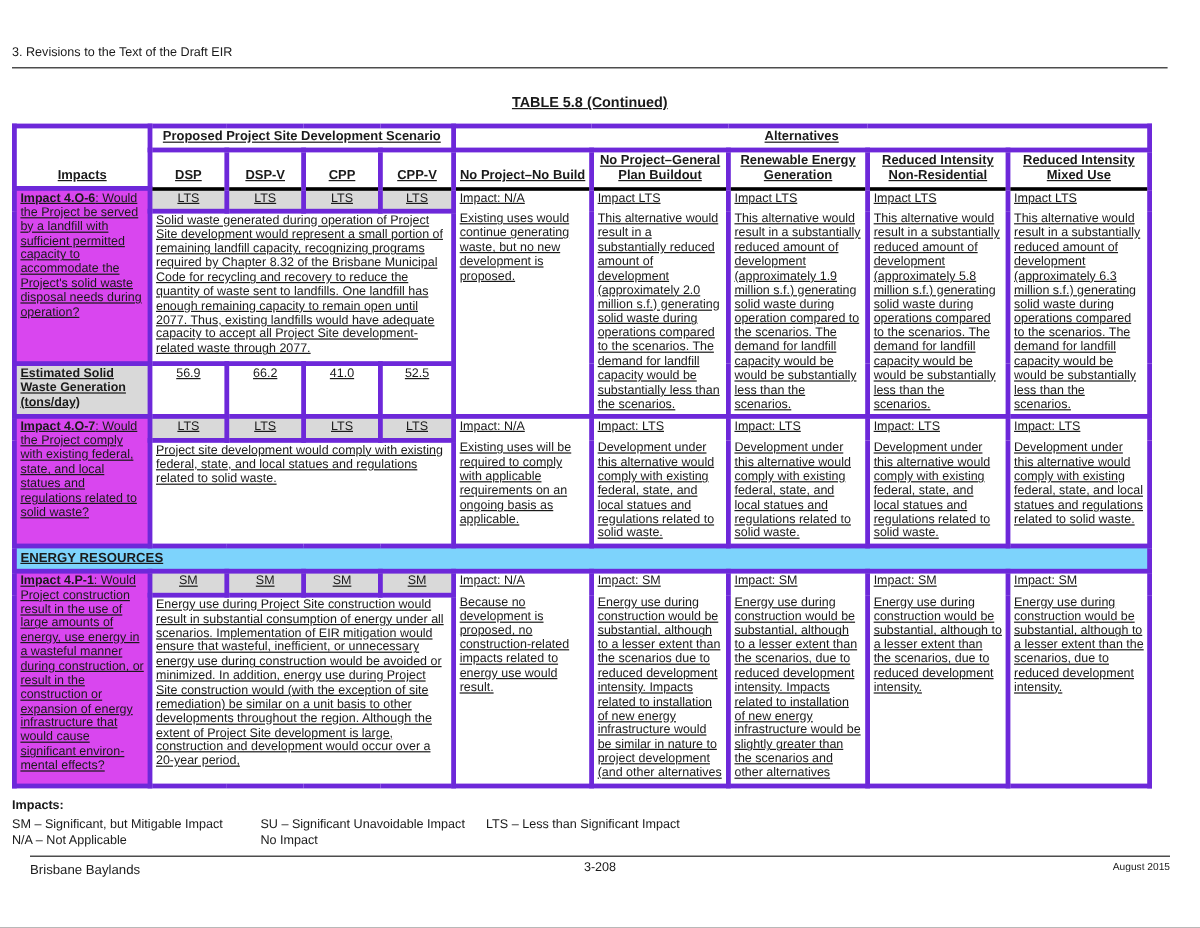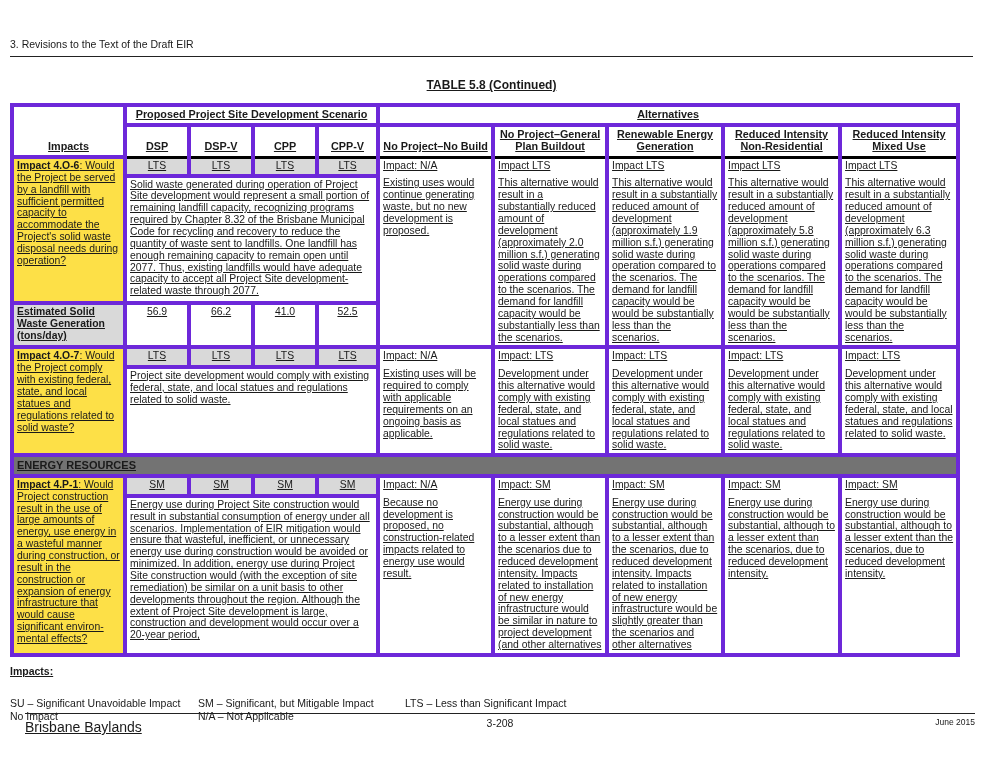--- a/index.html
+++ b/index.html
@@ -44,59 +44,59 @@
     font-weight: bold;
     text-align: center;
     vertical-align: bottom;
     font-size: 10.8px;
     padding-bottom: 3px;
   }
   tr.hdrA { height: 20px; }
   tr.hdrB { height: 31px; }
   tr.hdrB th { border-bottom: 3px solid #000; }
   td.lbl {
-    background: #fde047;
+    background: #d946ef;
     padding-top: 2px;
   }
   td.lbl .b { font-weight: bold; }
   td.st {
     background: #d9d9d9;
     text-align: center;
     vertical-align: middle;
     padding: 1px 2px;
   }
   tr.grp td { border-top: 2px solid #000; }
   tr.r-status { height: 17px; }
   tr.r-para-4o6 td { height: 122px; }
   tr.r-waste { height: 44px; }
   td.val { text-align: center; vertical-align: middle; }
   td.wlbl { background: #d9d9d9; font-weight: bold; vertical-align: middle; }
   tr.r-para-4o7 td { height: 86px; }
   tr.energy td {
-    background: #737373; font-weight: bold; font-size: 11px;
+    background: #7dd3fc; font-weight: bold; font-size: 11px;
     height: 18px; padding-top: 2px; border-top: 2px solid #000;
   }
   tr.r-para-4p1 td { height: 150px; }
   td.alt .ai { margin-bottom: 6px; }
   .legend { margin-top: 8px; font-size: 10.5px; }
-  .legend .lg-title { font-weight: bold; text-decoration: underline; margin-bottom: 20px; }
+  .legend .lg-title { font-weight: bold; margin-bottom: 4px; }
   .legend .lg-cols { display: flex; }
   .legend .lg-col div { line-height: 1.28; }
   .lg-c1 { width: 188px; }
   .lg-c2 { width: 207px; }
   .lg-c3 { flex: 1; }
   .page-footer {
     position: absolute;
     top: 713px; left: 25px; right: 25px;
     border-top: 1.5px solid #222;
     padding-top: 3px;
     display: flex;
     align-items: flex-start;
   }
-  .page-footer .f-left { flex: 1; font-size: 14px; line-height: 1.5; text-decoration: underline; }
+  .page-footer .f-left { flex: 1; font-size: 11px; line-height: 1.5; }
   .page-footer .f-center { flex: 1; text-align: center; font-size: 10.5px; }
   .page-footer .f-right { flex: 1; text-align: right; font-size: 8.5px; }
 </style>
 </head>
 <body>
 
 <div class="page">
 
   <div class="doc-header">3. Revisions to the Text of the Draft EIR</div>
 
@@ -238,35 +238,35 @@
     </tr>
     <tr class="r-para-4p1">
       <td colspan="4">Energy use during Project Site construction would result in substantial consumption of energy under all scenarios. Implementation of EIR mitigation would ensure that wasteful, inefficient, or unnecessary energy use during construction would be avoided or minimized. In addition, energy use during Project Site construction would (with the exception of site remediation) be similar on a unit basis to other developments throughout the region. Although the extent of Project Site development is large, construction and development would occur over a 20-year period,</td>
     </tr>
   </tbody>
     </table>
 
   <div class="legend">
     <div class="lg-title">Impacts:</div>
     <div class="lg-cols">
+      <div class="lg-col lg-c2">
+        <div>SM – Significant, but Mitigable Impact</div>
+        <div>N/A – Not Applicable</div>
+      </div>
       <div class="lg-col lg-c1">
         <div>SU – Significant Unavoidable Impact</div>
         <div>No Impact</div>
-      </div>
-      <div class="lg-col lg-c2">
-        <div>SM – Significant, but Mitigable Impact</div>
-        <div>N/A – Not Applicable</div>
       </div>
       <div class="lg-col lg-c3">
         <div>LTS – Less than Significant Impact</div>
       </div>
     </div>
   </div>
 
   <div class="page-footer">
     <div class="f-left">
       <div>Brisbane Baylands</div>
     </div>
     <div class="f-center">3-208</div>
-    <div class="f-right">June 2015</div>
+    <div class="f-right">August 2015</div>
   </div>
 
 </div>
 
 </body></html>

